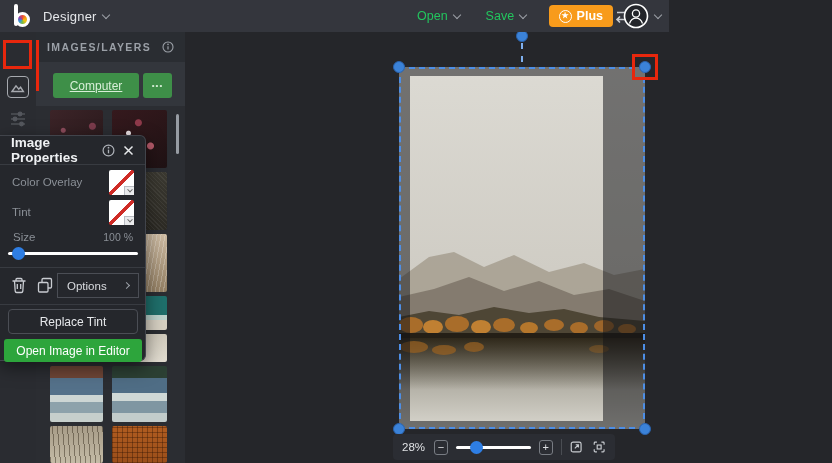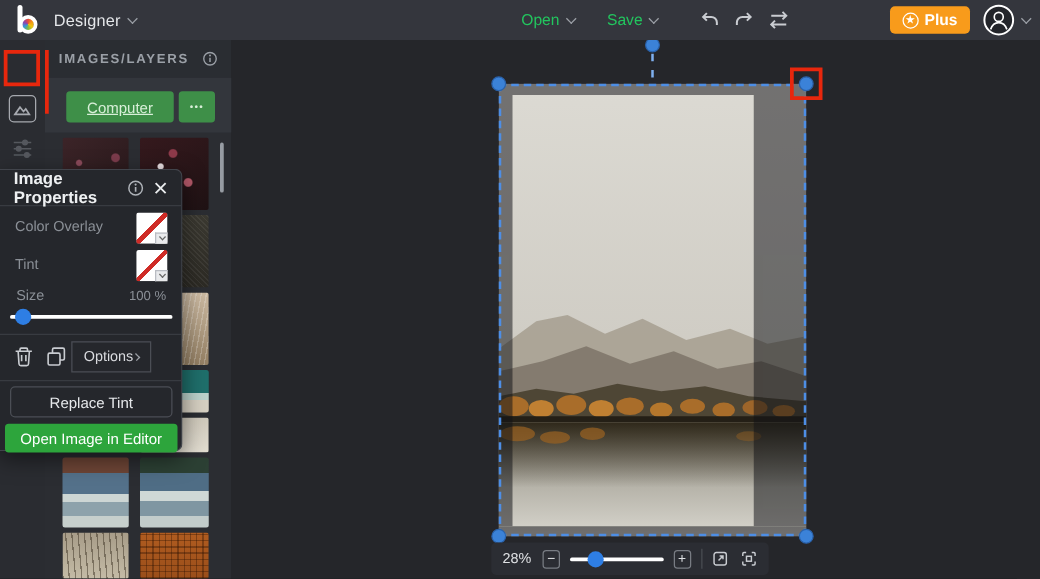--- a/index.html
+++ b/index.html
@@ -1,20 +1,20 @@
 <!DOCTYPE html>
 <html><head>
 <meta charset="utf-8">
 <style>
   * { box-sizing: border-box; margin: 0; padding: 0; }
   html,body { width:832px; height:463px; background:#1d1e22; font-family:"Liberation Sans", sans-serif; }
   .app { position:relative; width:832px; height:463px; overflow:hidden; background:#25262a; }
 
   
-  .topbar { position:absolute; left:0; top:0; width:832px; height:32px; background:#34363d; z-index:15;
+  .topbar { position:absolute; left:0; top:0; width:669px; height:32px; background:#34363d; z-index:15;
             display:flex; align-items:center; }
   .tb-left { display:flex; align-items:center; gap:10px; padding-left:13px; }
   .logo { position:relative; width:20px; height:24px; }
   .logo .stem { position:absolute; left:1px; top:0; width:3.5px; height:22px; background:#fff; border-radius:2px; }
   .logo .bowl { position:absolute; left:2px; top:8px; width:15px; height:15px; border-radius:50%;
                 border:3px solid #fff;
                 background:conic-gradient(#e84c3d,#f39c12,#f1c40f,#7dbb42,#3498db,#8e44ad,#e84c3d); }
   .menu-label { color:#e4e6e9; font-size:13px; letter-spacing:.2px; }
   .chev { display:inline-block; width:6px; height:6px; border-right:1.5px solid #9da1a8;
           border-bottom:1.5px solid #9da1a8; transform:rotate(45deg); margin-left:6px; margin-top:-3px; }
@@ -90,21 +90,21 @@
   .swatch .dd i { width:4px; height:4px; border-right:1.2px solid #666; border-bottom:1.2px solid #666;
                   transform:rotate(45deg) translate(-1px,-1px); }
   .size-row { position:absolute; left:13px; top:95px; width:120px; display:flex; justify-content:space-between;gap:28px; }
   .size-row .lbl { color:#8b9097; font-size:11.5px; }
   .size-row .val { color:#8b9097; font-size:10.5px; }
   .pslider { position:absolute; left:8px; top:110px; width:130px; height:14px; }
   .track { position:absolute; left:0; right:0; top:6px; height:3px; background:#fff; border-radius:2px; }
   .knob { position:absolute; top:1px; width:13px; height:13px; border-radius:50%; background:#2e7ee4; }
   .pdiv { position:absolute; left:0; width:100%; height:1px; background:#383b41; }
   .tool-btn { position:absolute; top:139px; width:20px; height:21px; background:none; border:none; padding:0; }
-  .options-btn { position:absolute; left:57px; top:137px; width:64px; height:25px; background:none;
+  .options-btn { position:absolute; left:57px; top:137px; width:82px; height:25px; background:none;
                  border:1px solid #4b4e55; border-radius:0; display:flex; align-items:center;
                  justify-content:space-between; padding:0 9px; }
   .options-btn span { color:#d9dbdf; font-size:11.5px; }
   .chev-r { display:inline-block; width:5px; height:5px; border-right:1.5px solid #9da1a8;
             border-bottom:1.5px solid #9da1a8; transform:rotate(-45deg); }
   .replace-btn { position:absolute; left:8px; top:173px; width:130px; height:25px; background:none;
                  border:1px solid #4b4e55; border-radius:4px; color:#e6e8eb; font-size:12px; }
   .editor-btn { position:absolute; left:4px; top:203px; width:138px; height:23px; background:#2da53c;
                 border:none; border-radius:3px; color:#fff; font-size:12px; font-weight:500; }
 

